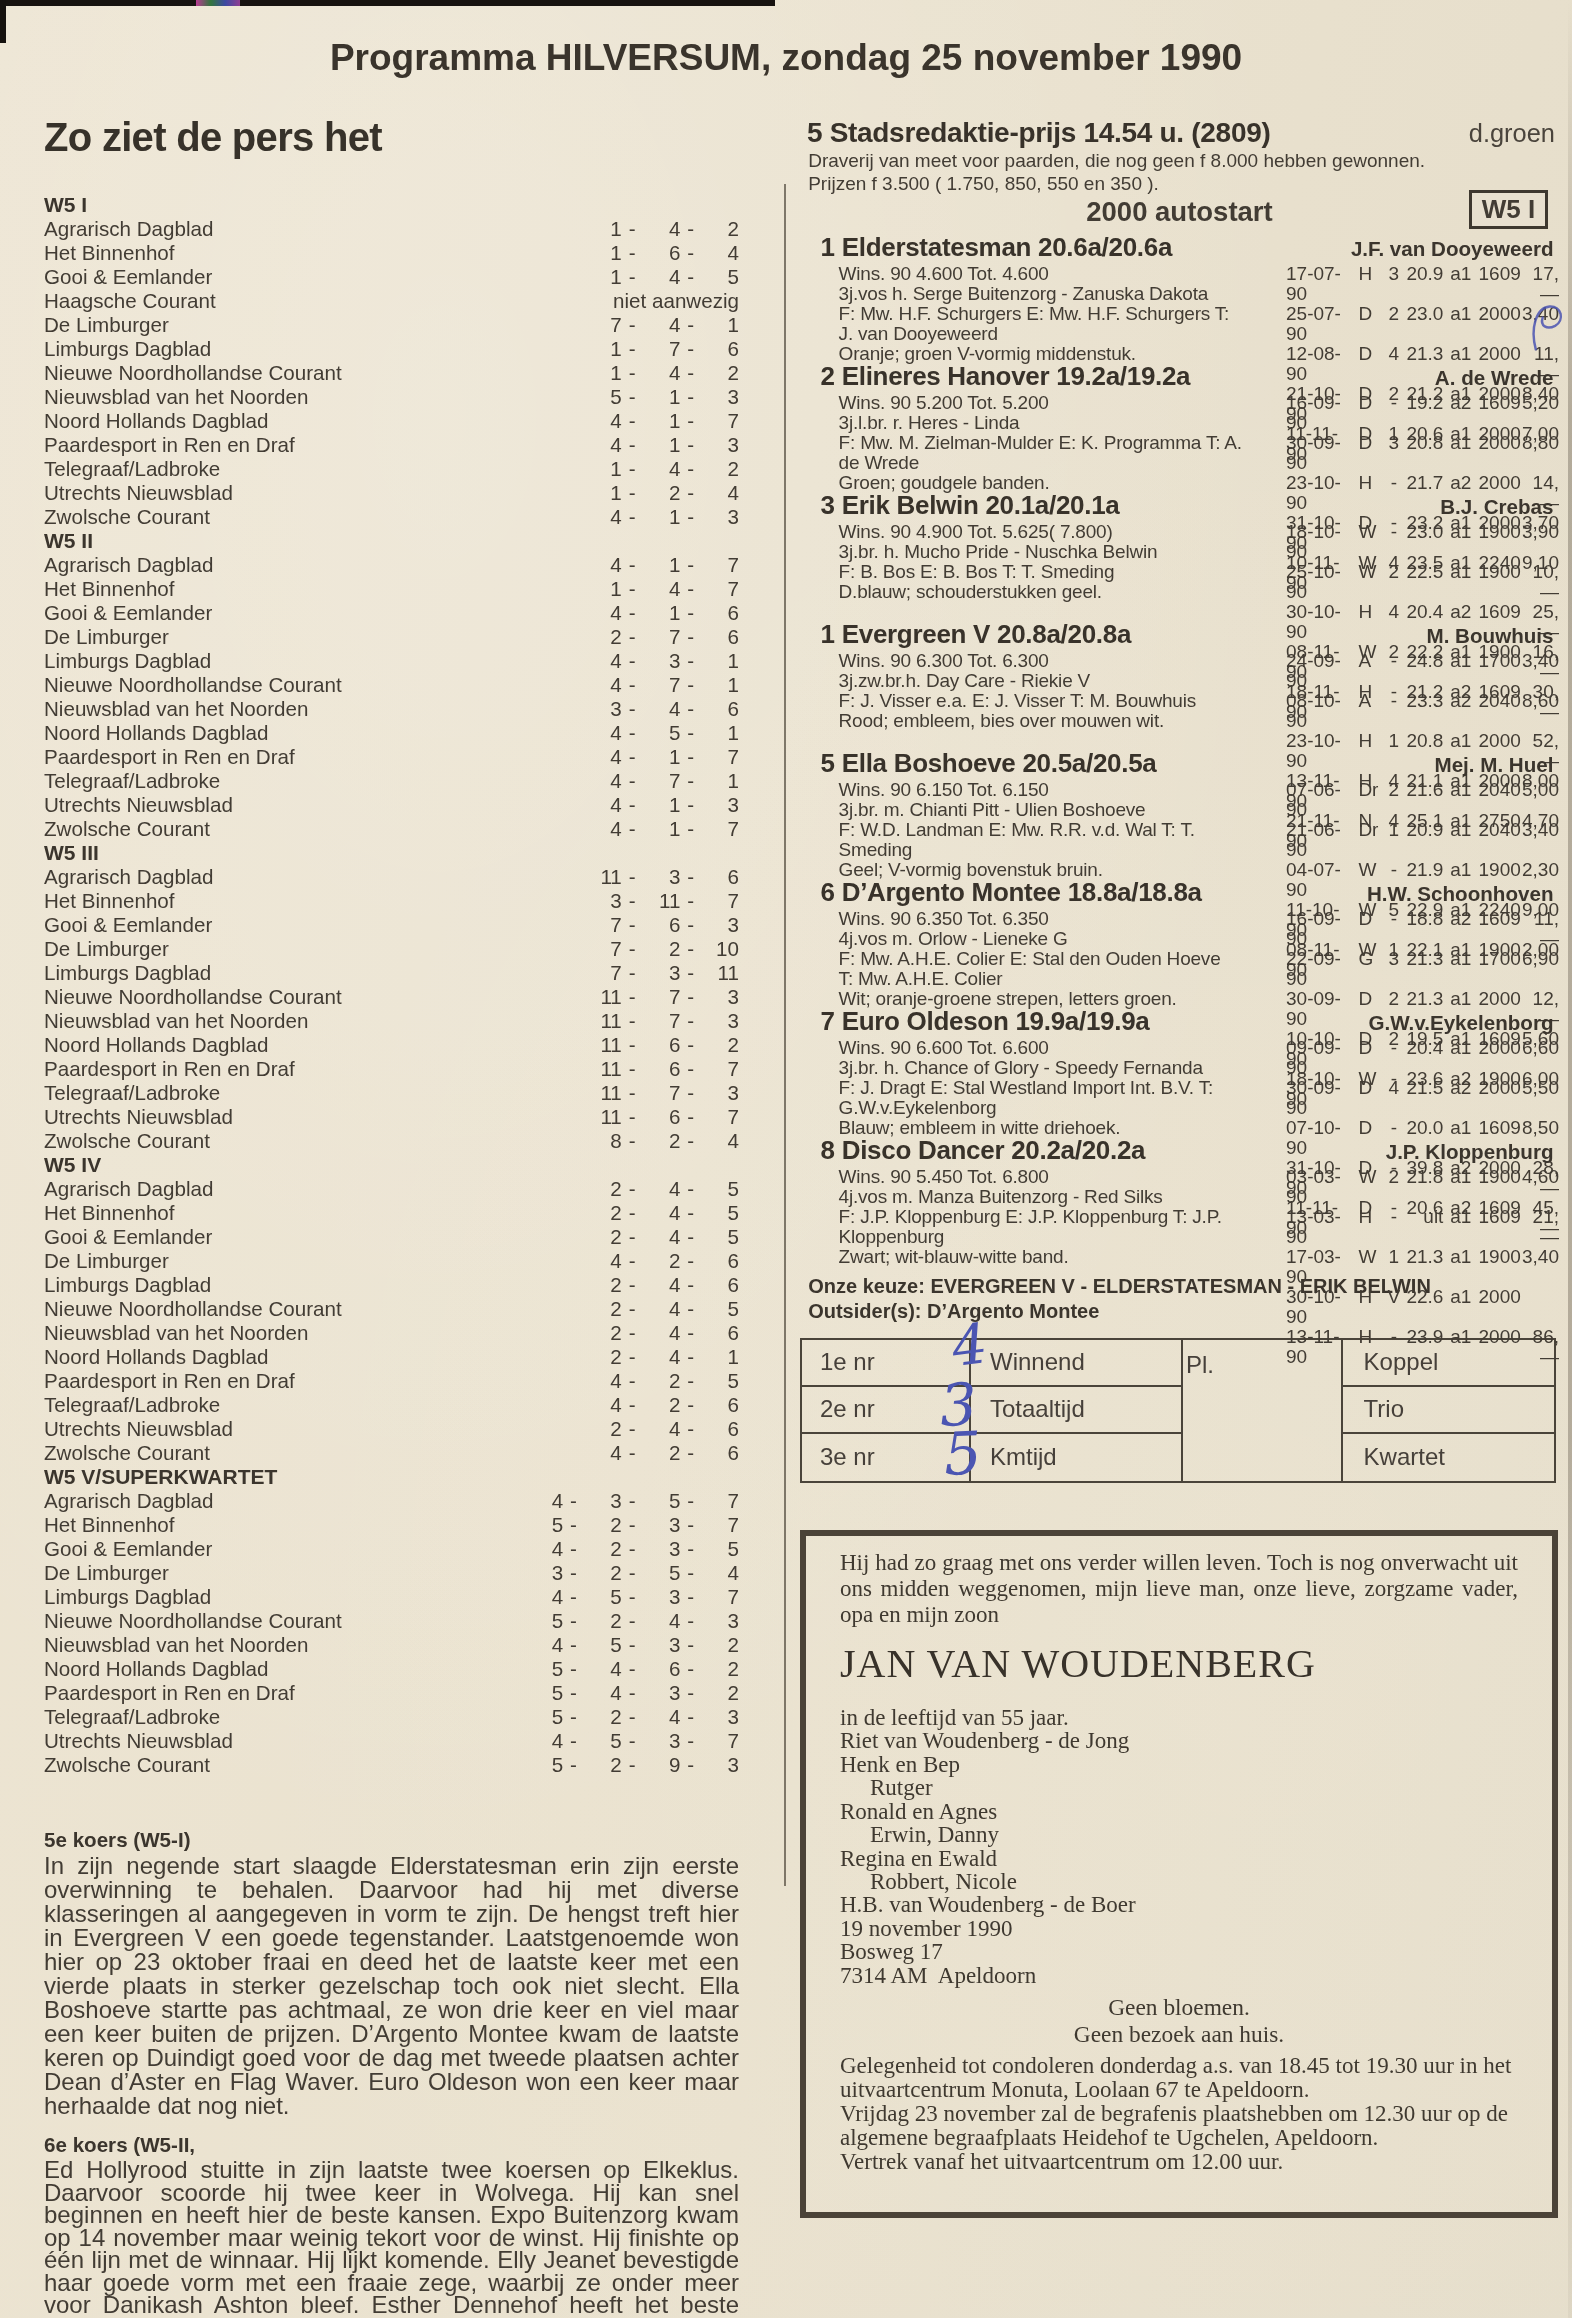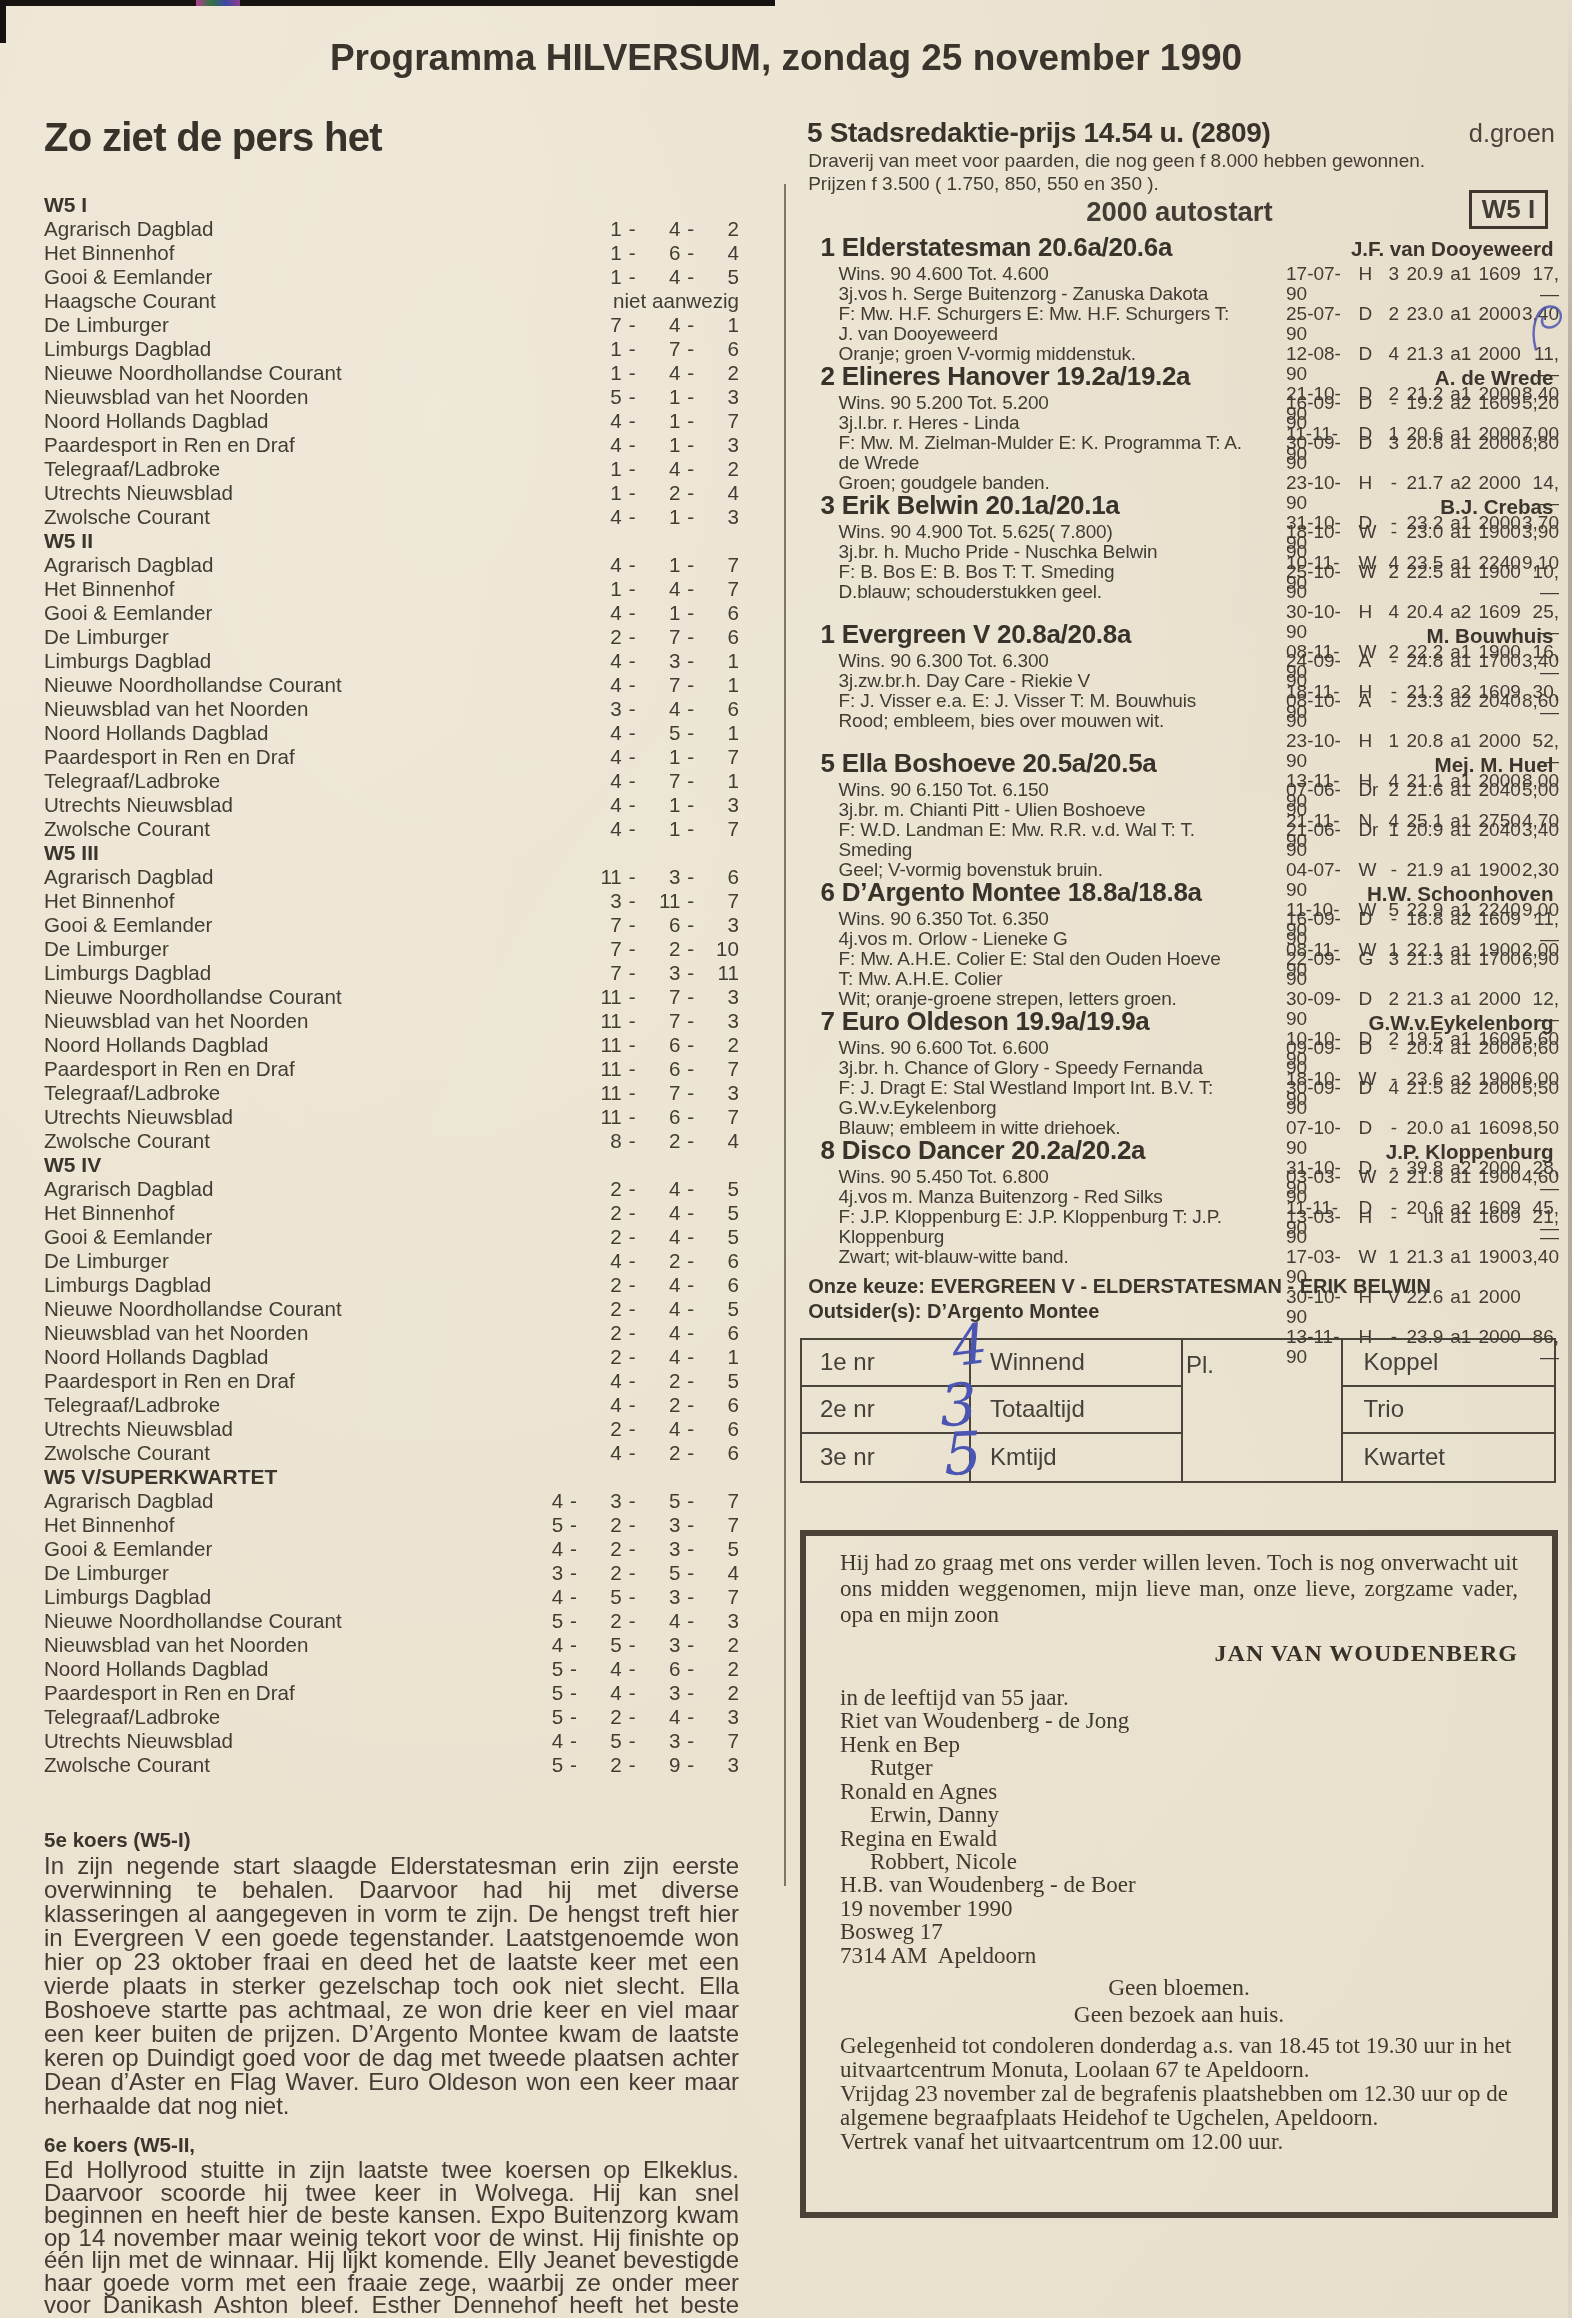--- a/index.html
+++ b/index.html
@@ -83,21 +83,21 @@
   .s-hand{position:absolute;color:#4b55b2;font-family:"DejaVu Serif",serif;font-style:italic;line-height:1;}
   .hand1{font-size:55px;right:-18px;top:-22px;transform:rotate(-7deg);}
   .hand2{font-size:58px;right:-8.2px;top:-11px;transform:rotate(-3deg);}
   .hand3{font-size:59px;right:-12.4px;top:-9.6px;transform:rotate(-2deg);}
 
   
   .obituary{position:absolute;left:800px;top:1530px;width:758px;height:688px;border:6.2px solid #4b4338;
     padding:13.7px 34px 9.6px;box-sizing:border-box;overflow:hidden;
     font-family:"Liberation Serif","DejaVu Serif",serif;color:#3f3930;}
   .ob-intro{font-size:23px;line-height:26px;text-align:justify;margin:0;}
-  .ob-name{font-size:24px;font-weight:bold;text-align:right;margin:12.4px 0 0;letter-spacing:1px;color:#38322a;}
+  .ob-name{font-size:40px;font-weight:normal;text-align:left;margin:12.4px 0 0;letter-spacing:1px;color:#38322a;}
   #ob-lines{margin-top:19px;}
   .ob-line{font-size:23px;line-height:23.4px;}
   .ob-indent{padding-left:30px;}
   .ob-center{text-align:center;font-size:23.4px;line-height:27.5px;margin:6.9px 0 0;}
   .ob-center2{text-align:center;font-size:23.4px;line-height:27.5px;margin:0;}
   .ob-para{font-size:23px;line-height:24px;margin:5.5px 0 0;text-align:left;}
   .ob-para2{font-size:23px;line-height:24px;margin:0;text-align:left;}
 
   .squiggle{position:absolute;left:1526px;top:301px;}
 </style>

